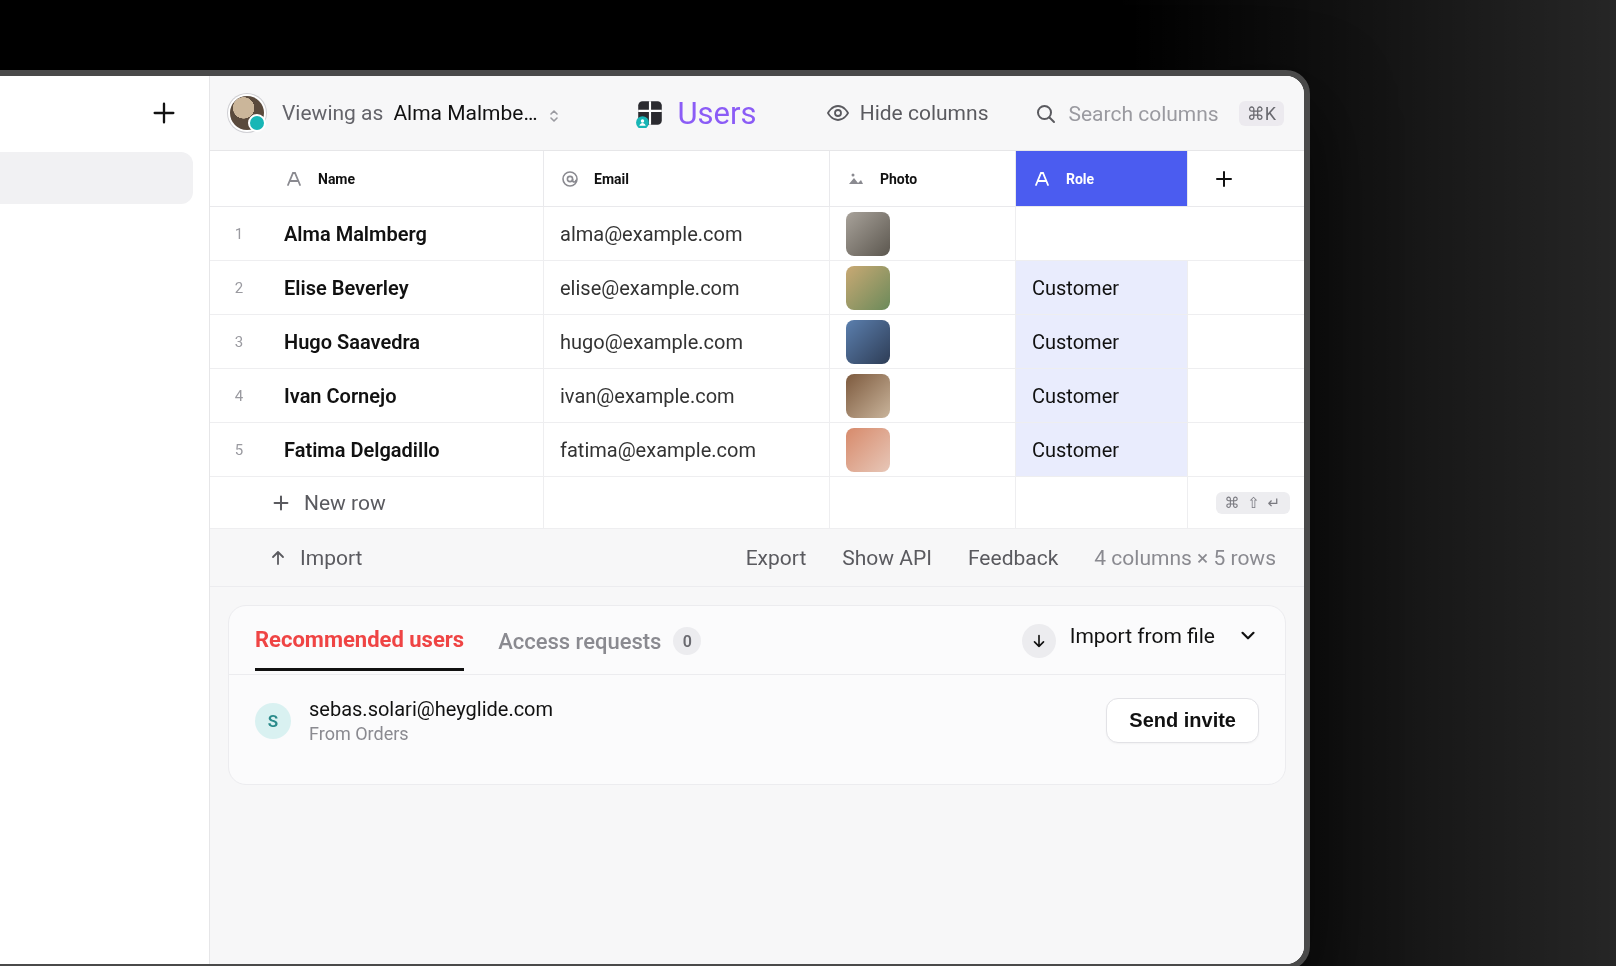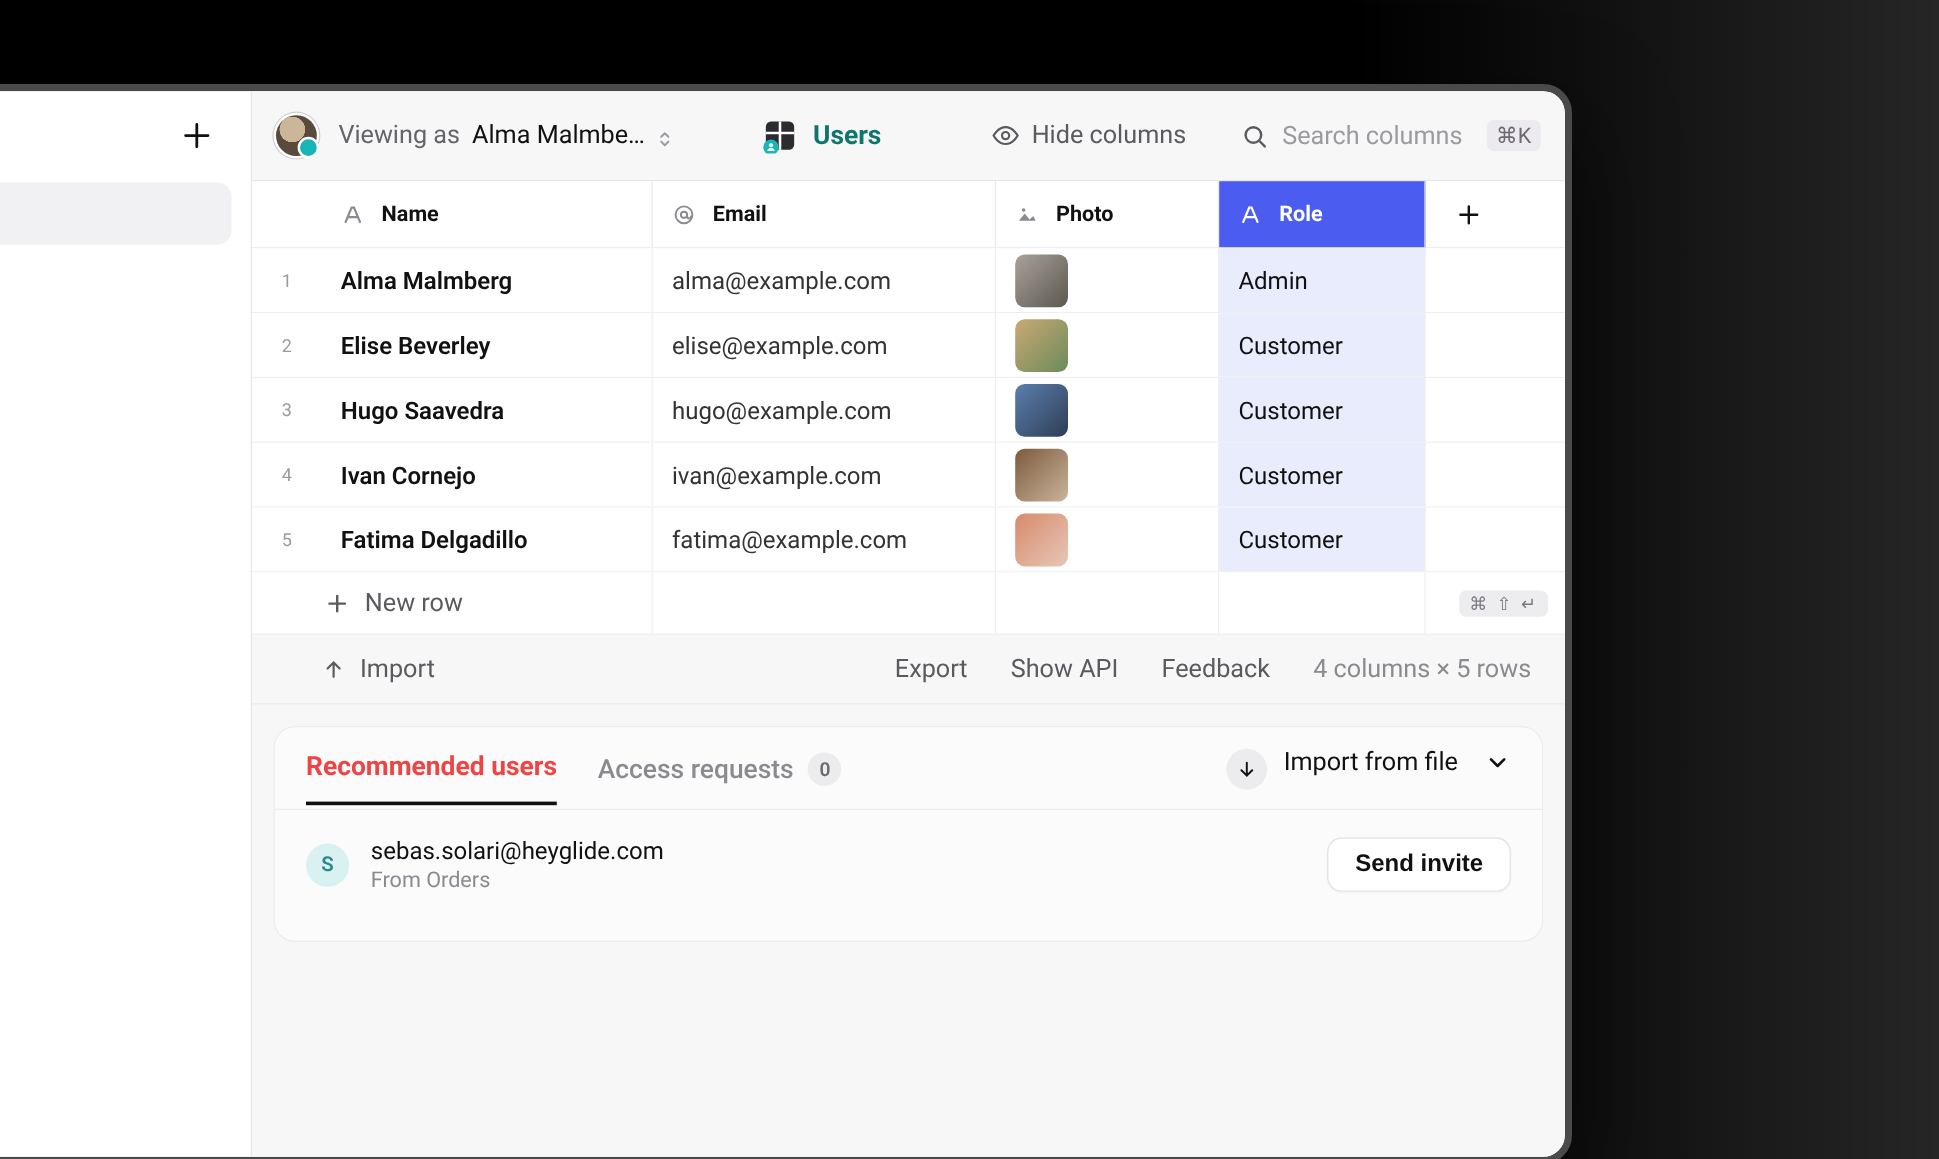--- a/index.html
+++ b/index.html
@@ -101,21 +101,21 @@
   .viewing {
     display:flex; align-items:flex-end; gap:10px;
     color:#64646a;
   }
   .upsown{width:14px;height:18px;color:#9a9aa0;}
   .title-block {
     display:flex; align-items:center; gap:12px;
     margin-left: 56px;
   }
   .title-block .title {
-    font-size:22px; font-weight:700; color:#0f766e;
+    font-size:31px; font-weight:400; color:#8b5cf6;
   }
   .tblicon{width:30px;height:30px;}
   .spacer{flex:1;}
   .tb-btn {
     display:flex; align-items:center; gap:10px;
     color:#5a5a5f; font-size:21px;
     cursor:pointer;
   }
   .tb-btn svg{width:24px;height:24px;}
   .search-block {
@@ -138,21 +138,21 @@
   }
   .thead {
     display:flex;
     height:56px;
     background:#fff;
     border-bottom:1px solid #e9e9ec;
   }
   .th {
     display:flex; align-items:center; gap:14px;
     padding: 0 16px;
-    font-size:18px; font-weight:700; color:#111;
+    font-size:14px; font-weight:700; color:#111;
     border-right:1px solid #e9e9ec;
   }
   .th svg{width:20px;height:20px;color:#8a8a90;}
   .col-idx{width:58px; justify-content:center; border-right:none;}
   .col-name{width:276px;}
   .col-email{width:286px;}
   .col-photo{width:186px;}
   .col-role{width:172px;}
   .th.role-active{
     background:#4b5cf0;color:#fff;
@@ -379,21 +379,20 @@
         </div>
       </div>
 
       <div class="trow">
         <div class="td idx">1</div>
         <div class="td name">Alma Malmberg</div>
         <div class="td email">alma@example.com</div>
         <div class="td photo">
               <span class="photo-sq ph1"></span>
             </div>
-        <div class="td role">Admin</div>
         <div class="td extra"></div>
       </div>
       <div class="trow">
         <div class="td idx">2</div>
         <div class="td name">Elise Beverley</div>
         <div class="td email">elise@example.com</div>
         <div class="td photo">
               <span class="photo-sq ph2"></span>
             </div>
         <div class="td role">Customer</div>

